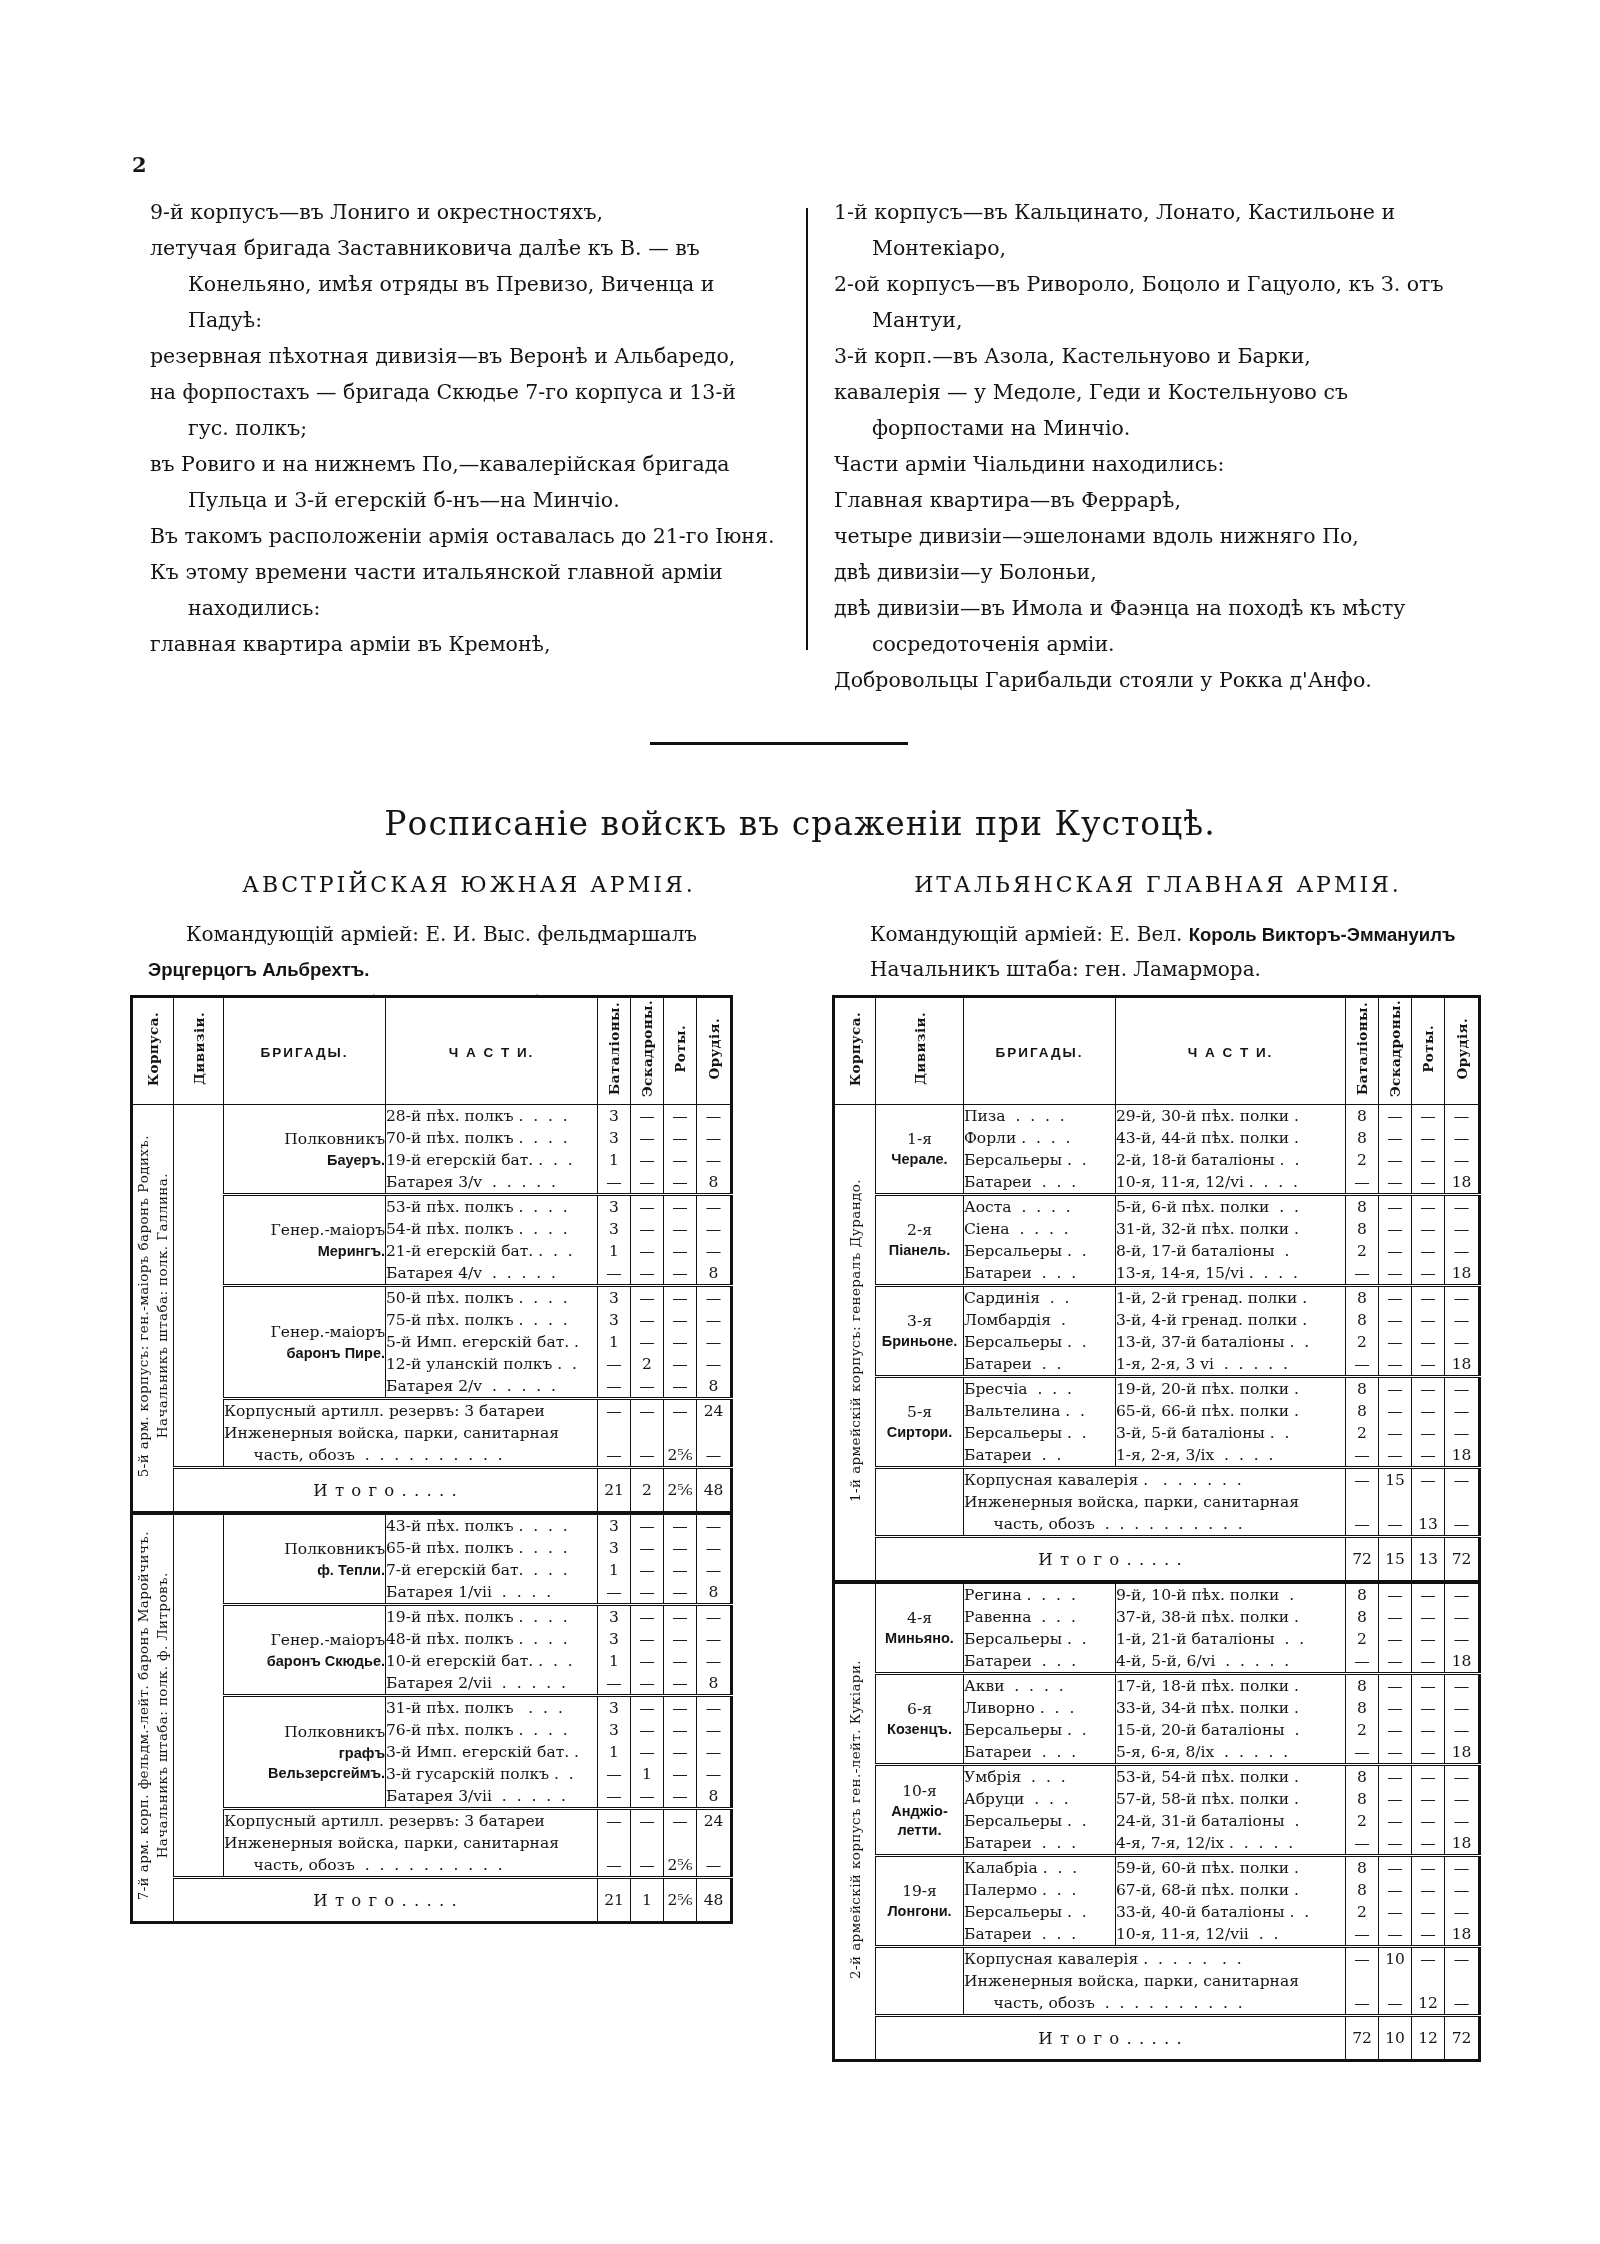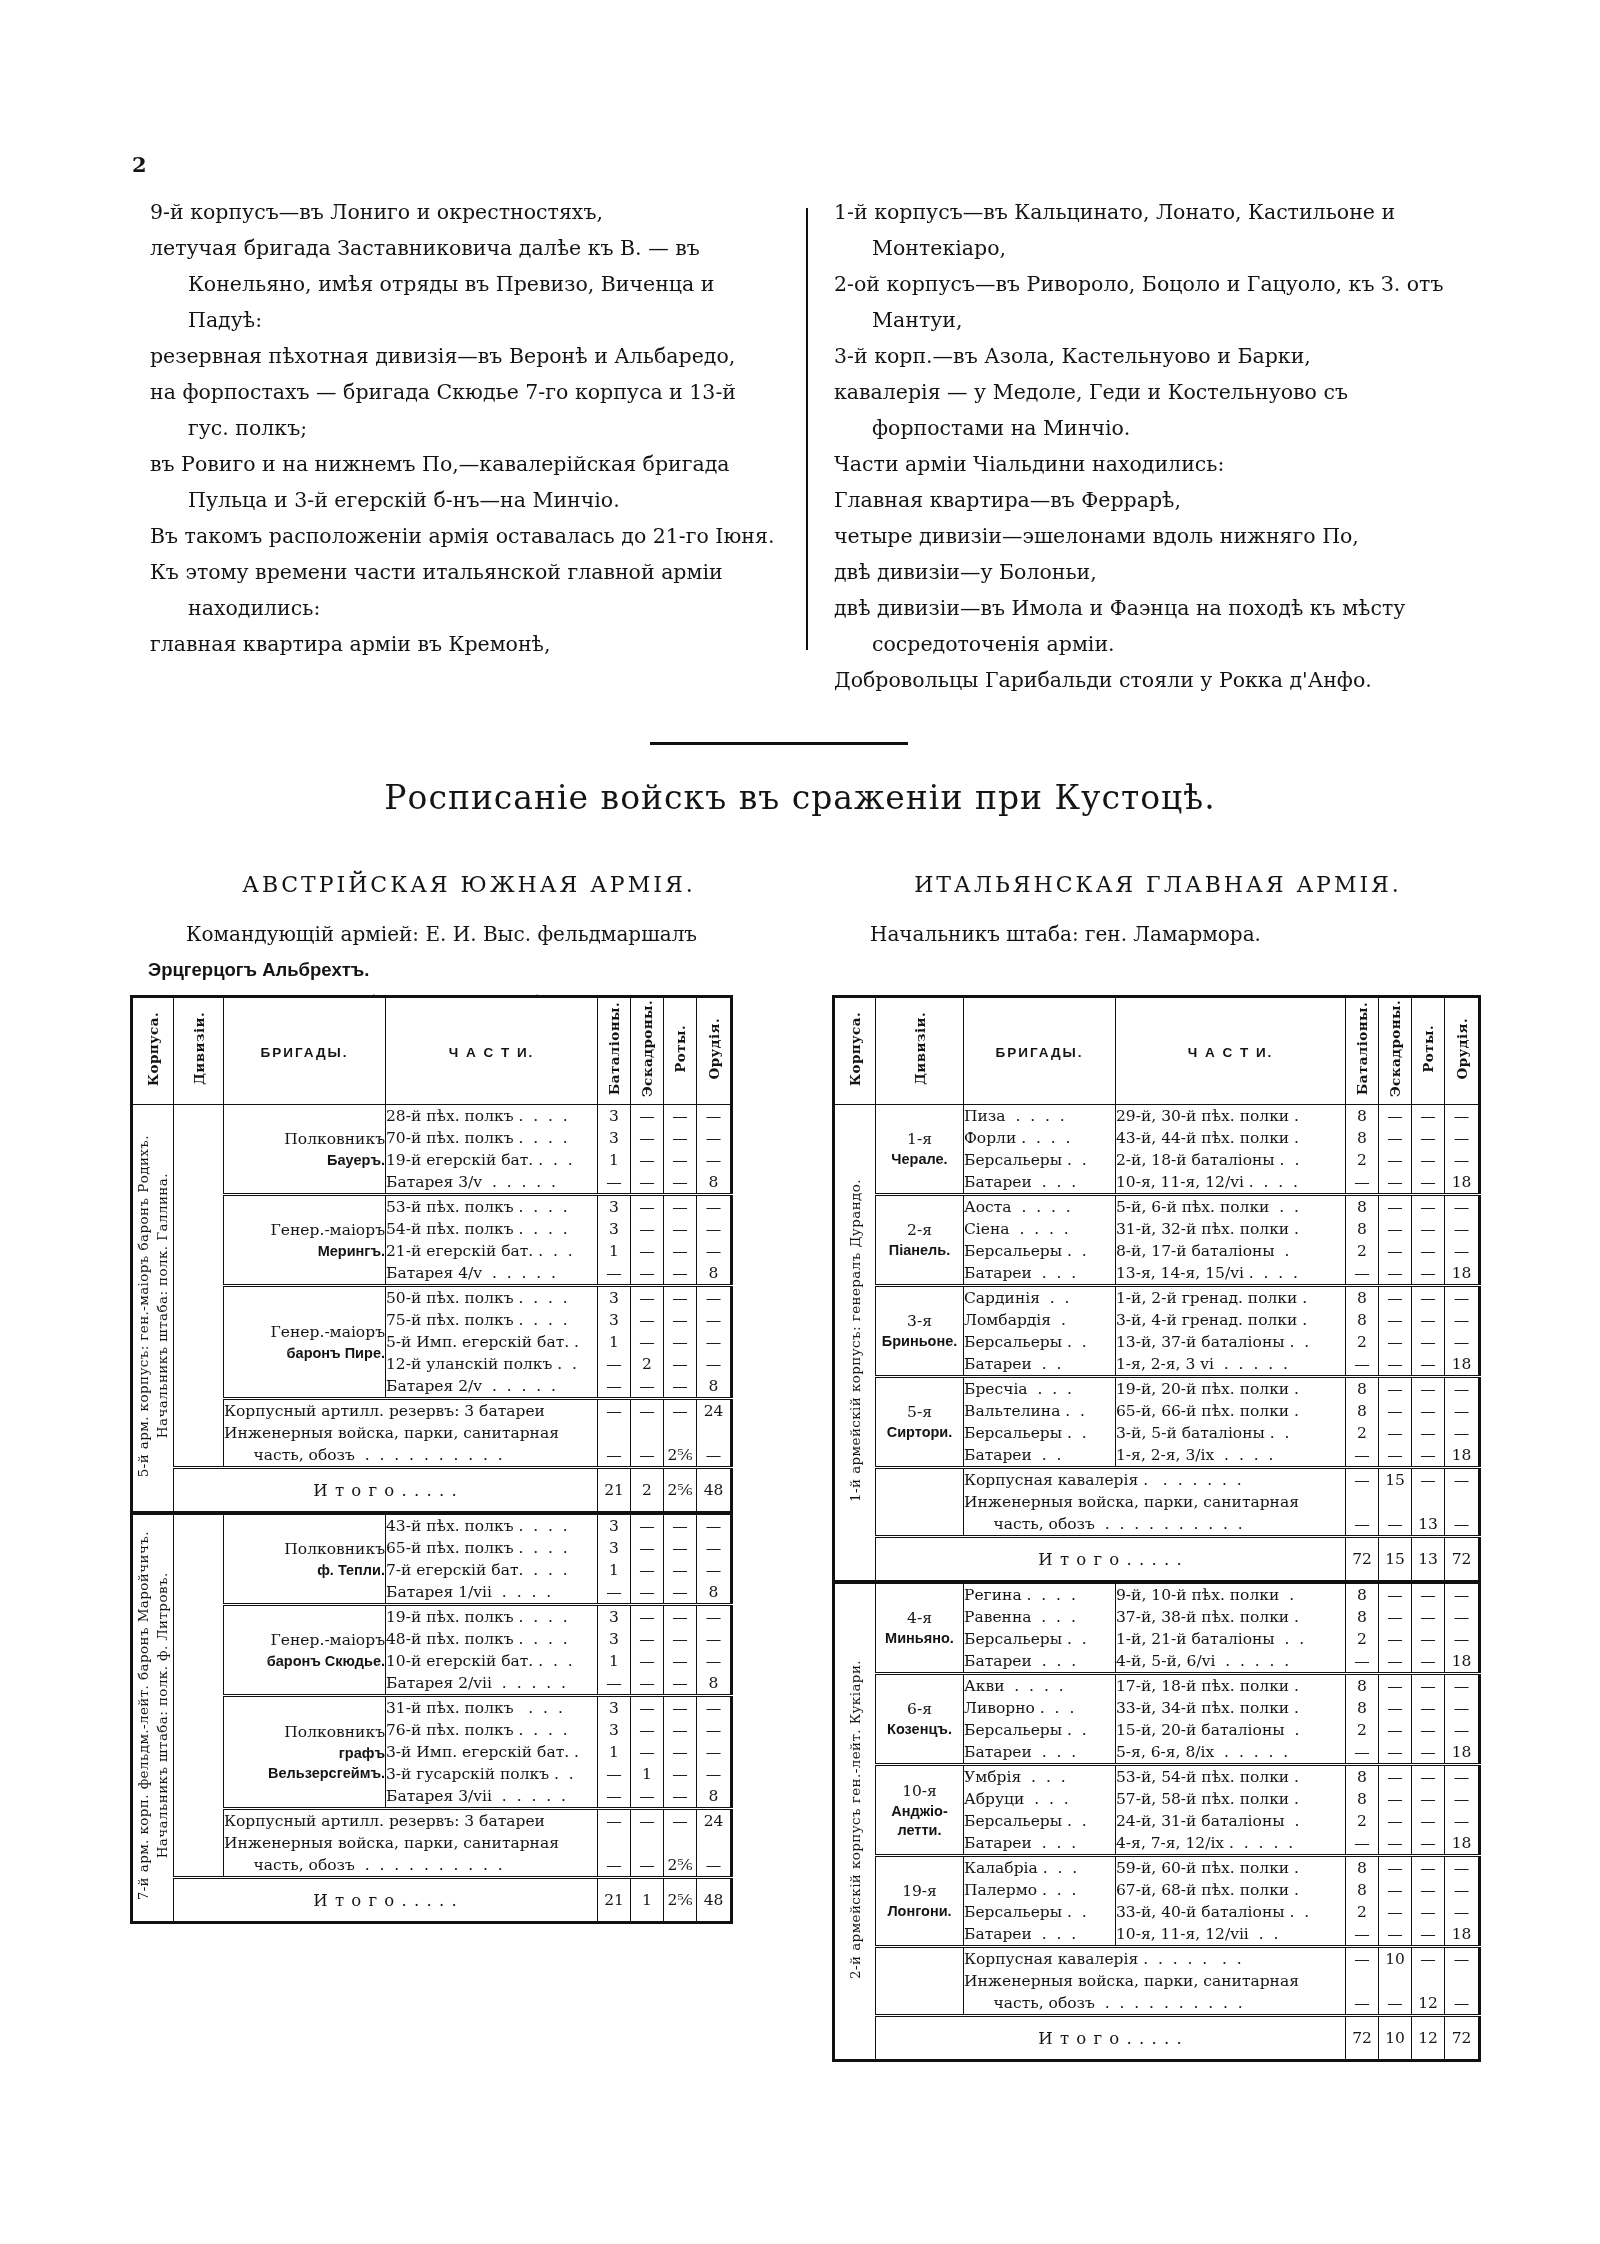--- a/index.html
+++ b/index.html
@@ -5,21 +5,21 @@
   html,body{margin:0;padding:0;background:#e8e8e4;}
   .sheet{position:relative;width:1600px;height:2244px;background:#ffffff;margin:0 auto;
          font-family:"DejaVu Serif",serif;color:#141414;overflow:hidden;}
   .pagenum{position:absolute;left:132px;top:152px;font-size:21px;font-weight:bold;}
   .intro-col{position:absolute;top:194px;}
   .intro-col.left{left:150px;width:628px;}
   .intro-col.right{left:834px;width:644px;}
   .hang{margin:0;padding-left:38px;text-indent:-38px;font-size:20.5px;line-height:36px;}
   .col-divider{position:absolute;left:806px;top:208px;width:2px;height:442px;background:#111;}
   .mid-rule{position:absolute;left:650px;top:742px;width:258px;height:3px;background:#111;}
-  .main-title{position:absolute;left:0;top:778px;width:1600px;text-align:center;
+  .main-title{position:absolute;left:0;top:804px;width:1600px;text-align:center;
               font-size:33px;letter-spacing:1px;margin:0;font-weight:normal;}
   .army{position:absolute;top:872px;}
   .army.a{left:148px;width:642px;}
   .army.i{left:832px;width:652px;}
   .army-title{text-align:center;font-size:22px;letter-spacing:3px;margin:0 0 20px 0;font-weight:normal;}
   .cmdline{margin:0;font-size:20px;line-height:35px;text-indent:38px;}
   .grot{font-family:"Liberation Sans",sans-serif;font-weight:700;font-size:18.5px;}
   
   .tblwrap{position:absolute;top:995px;}
   .tblwrap.a{left:130px;}
@@ -88,20 +88,21 @@
   <h1 class="main-title">Росписаніе войскъ въ сраженіи при Кустоцѣ.</h1>
 
   <div class="army a">
     <h2 class="army-title">АВСТРІЙСКАЯ ЮЖНАЯ АРМІЯ.</h2>
     <p class="cmdline"><span>Командующій арміей: Е. И. Выс. фельдмаршалъ </span><span class="grot">Эрцгерцогъ Альбрехтъ.</span></p>
     <p class="cmdline">Начальникъ штаба: ген.-маіоръ баронъ Іонъ.</p>
   </div>
 
   <div class="army i">
     <h2 class="army-title">ИТАЛЬЯНСКАЯ ГЛАВНАЯ АРМІЯ.</h2>
+    <p class="cmdline"><span>Командующій арміей: Е. Вел. </span><span class="grot">Король Викторъ-Эммануилъ</span></p>
     <p class="cmdline">Начальникъ штаба: ген. Ламармора.</p>
   </div>
 
   <div class="tblwrap a" id="tbl-a">
       <table class="ob" style="width: 600px;">
         <colgroup>
           <col style="width: 42px;">
           <col style="width: 50px;">
           <col style="width: 162px;">
           <col style="width: 212px;">

